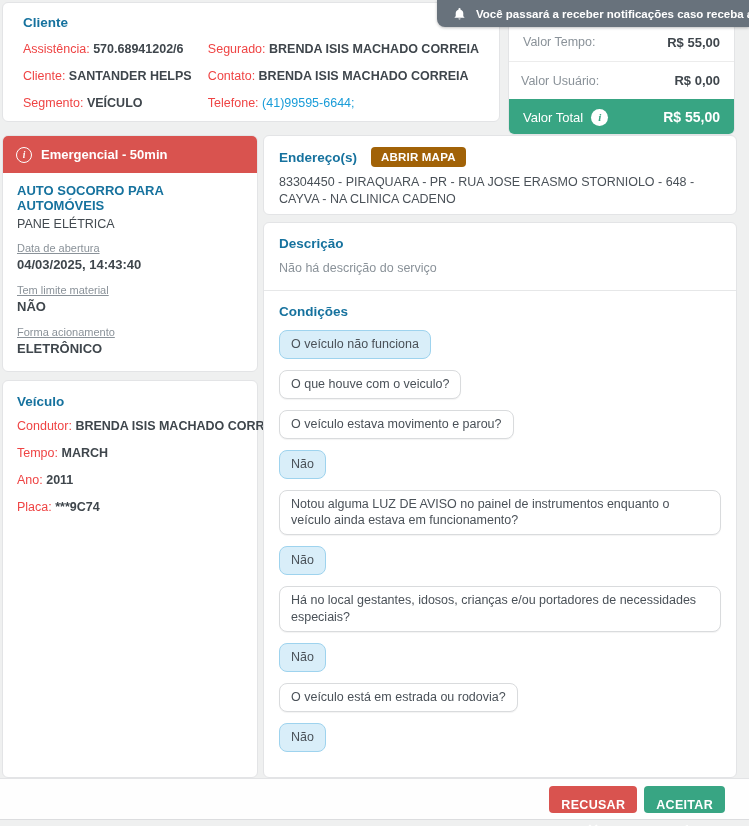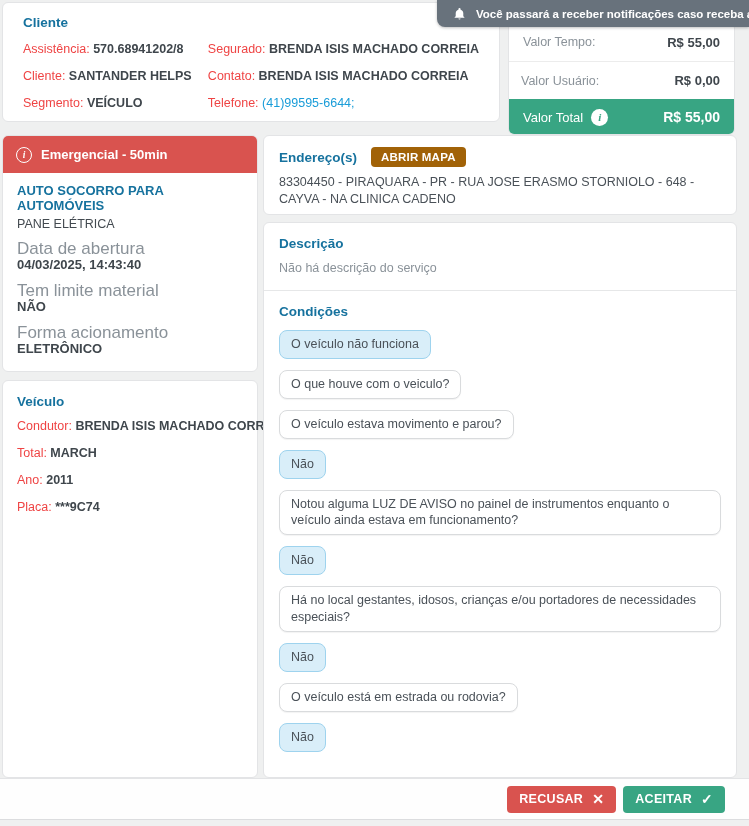--- a/index.html
+++ b/index.html
@@ -74,21 +74,21 @@
   }
   .info-outline {
     width:16px; height:16px; border-radius:50%; border:1.5px solid #fff;
     font-size:9.5px; font-weight:bold; font-style:italic; font-family:"Liberation Serif",serif;
     display:flex; align-items:center; justify-content:center; flex:0 0 auto;
   }
   .service-body { padding:10px 14px; }
   .service-name { color:#16729e; font-weight:bold; font-size:13px; margin-bottom:4px; }
   .service-type { font-size:12.5px; color:#434a50; }
   .svc-field { margin-top:10px; }
-  .svc-label { color:#8a9299; font-size:17px; line-height:15px; }
+  .svc-label { color:#8a9299; font-size:11px; line-height:15px;text-decoration:underline; }
   .svc-value { color:#3f464c; font-weight:bold; font-size:13px; line-height:17px; }
 
   
   .card-vehicle { left:2px; top:380px; width:256px; height:398px; padding:13px 14px; }
   .vehicle-rows { margin-top:4px; }
 
   
   .card-address { left:263px; top:135px; width:474px; height:80px; padding:11px 15px; }
   .address-head { display:flex; align-items:center; gap:14px; }
   .btn-map {
@@ -116,35 +116,35 @@
   .footer {
     position:absolute; left:0; top:778px; width:749px; height:42px;
     background:#fefefe;
     border-top:1px solid #e3e4e6; border-bottom:1px solid #dcdddf;
     display:flex; align-items:center; justify-content:flex-end;
     gap:7px; padding-right:24px;
   }
   .btn-action {
     border:none; cursor:pointer; font-family:inherit;
     color:#fff; font-weight:bold; font-size:12.5px; letter-spacing:.3px;
-    height:27px; padding:4px 12px; border-radius:4px;
-    display:flex; align-items:center; gap:9px;
+    height:27px; padding:12px 12px; border-radius:4px;
+    display:flex; align-items:center; gap:9px;flex-direction:column;
   }
   .btn-decline { background:#d9534f; }
   .btn-accept  { background:#38a583; }
   .btn-glyph { font-size:14px; font-weight:bold; }
 </style>
 </head>
 <body>
 
 <div class="card card-client">
   <div class="section-title">Cliente</div>
   <div class="client-cols">
     <div class="client-col-left">
-        <div class="kv-row"><span class="field-label">Assistência: </span><span class="field-value">570.68941202/8</span></div>
+        <div class="kv-row"><span class="field-label">Assistência: </span><span class="field-value">570.68941202/6</span></div>
         <div class="kv-row"><span class="field-label">Cliente: </span><span class="field-value">SANTANDER HELPS</span></div>
         <div class="kv-row"><span class="field-label">Segmento: </span><span class="field-value">VEÍCULO</span></div>
       </div>
     <div class="client-col-right">
         <div class="kv-row"><span class="field-label">Segurado: </span><span class="field-value">BRENDA ISIS MACHADO CORREIA</span></div>
         <div class="kv-row"><span class="field-label">Contato: </span><span class="field-value">BRENDA ISIS MACHADO CORREIA</span></div>
         <div class="kv-row"><span class="field-label">Telefone: </span><span class="field-value field-link">(41)99595-6644;</span></div>
       </div>
   </div>
 </div>
@@ -198,21 +198,21 @@
           <div class="svc-value">ELETRÔNICO</div>
         </div>
       </div>
   </div>
 </div>
 
 <div class="card card-vehicle">
   <div class="section-title">Veículo</div>
   <div class="vehicle-rows">
       <div class="kv-row"><span class="field-label">Condutor: </span><span class="field-value">BRENDA ISIS MACHADO CORREIA</span></div>
-      <div class="kv-row"><span class="field-label">Total: </span><span class="field-value">MARCH</span></div>
+      <div class="kv-row"><span class="field-label">Tempo: </span><span class="field-value">MARCH</span></div>
       <div class="kv-row"><span class="field-label">Ano: </span><span class="field-value">2011</span></div>
       <div class="kv-row"><span class="field-label">Placa: </span><span class="field-value">***9C74</span></div>
     </div>
 </div>
 
 <div class="card card-address">
   <div class="address-head">
     <span class="section-title">Endereço(s)</span>
     <button class="btn-map">ABRIR MAPA</button>
   </div>

